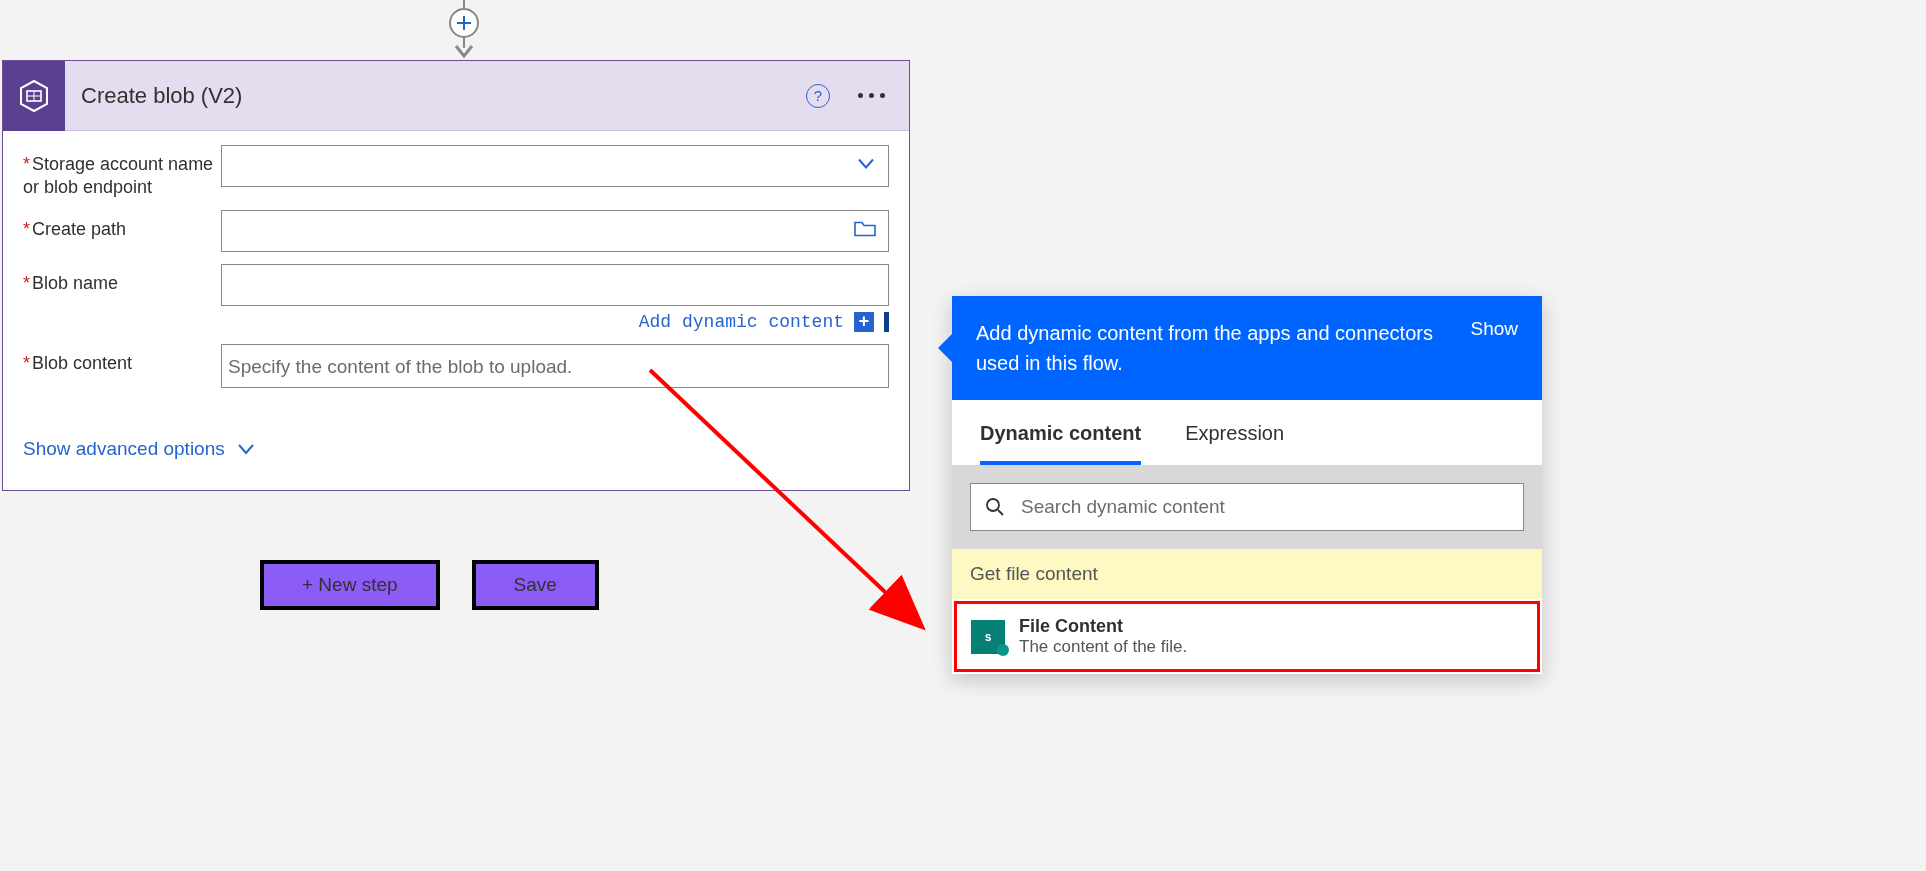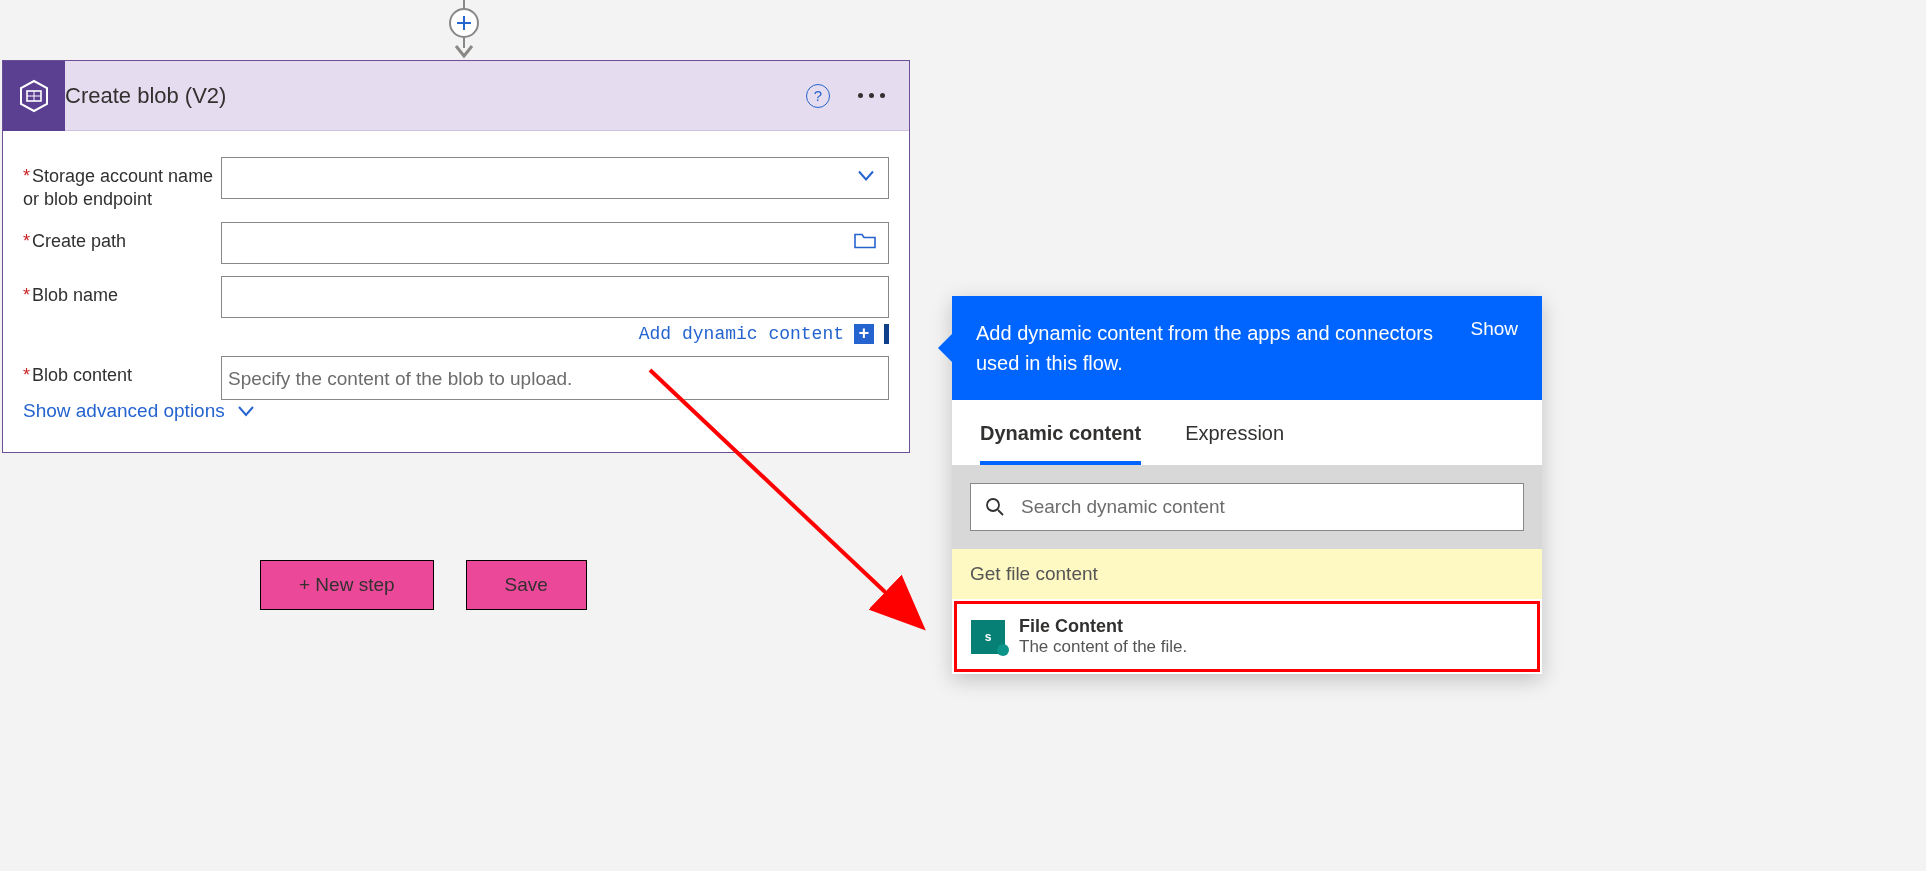--- a/index.html
+++ b/index.html
@@ -10,53 +10,53 @@
   .top-connector .line{position:absolute;left:50%;top:0;width:2px;height:48px;background:#8a8886;transform:translateX(-50%);}
   .top-connector .plus-btn{position:absolute;left:50%;top:8px;transform:translate(-50%,0);width:30px;height:30px;border:2px solid #8a8886;border-radius:50%;background:#fff;display:flex;align-items:center;justify-content:center;color:#2564cf;cursor:pointer;}
   .top-connector .plus-btn svg{width:16px;height:16px;}
   .top-connector .arrow-head{position:absolute;left:50%;top:44px;transform:translateX(-50%);}
 
   
   .card{position:absolute;left:2px;top:60px;width:908px;border:1px solid #6d4f98;background:#ffffff;}
   .card-header{display:flex;align-items:center;height:70px;background:#e6dcef;border-bottom:1px solid #d0c2e3;}
   .icon-tile{width:62px;height:70px;background:#5b3f91;display:flex;align-items:center;justify-content:center;}
   .icon-tile svg{width:34px;height:34px;}
-  .card-title{flex:1;font-size:22px;}
+  .card-title{flex:1;padding-left:16px;font-size:22px;}
   .hdr-right{display:flex;align-items:center;gap:28px;padding-right:24px;}
   .help-icon{width:24px;height:24px;border:1.5px solid #2564cf;border-radius:50%;display:flex;align-items:center;justify-content:center;color:#2564cf;font-size:15px;cursor:pointer;}
   .more-icon{display:flex;gap:6px;cursor:pointer;}
   .more-icon span{width:5px;height:5px;border-radius:50%;background:#323130;}
 
   .card-body{padding:14px 20px 30px 20px;}
   
   .row{display:flex;align-items:flex-start;margin-top:12px;}
-  .row:first-child{margin-top:12px;}
+  .row:first-child{margin-top:0;}
   .label{width:198px;padding-top:8px;font-size:18px;line-height:1.25;}
   .req{color:#c72323;margin-right:2px;}
   .field{flex:1;}
   .input{width:100%;height:42px;border:1px solid #8a8886;background:#fff;padding:0 12px;font-size:18px;display:flex;align-items:center;position:relative;}
   .input input{border:0;outline:0;width:100%;height:100%;font-size:18px;font-family:inherit;background:transparent;}
   .input .right-icon{position:absolute;right:12px;top:50%;transform:translateY(-50%);}
   .chev{width:20px;height:20px;color:#2564cf;}
   .folder-ico{width:22px;height:18px;color:#2564cf;}
 
   .dyn-link-row{display:flex;justify-content:flex-end;margin-top:6px;}
   .dyn-link{color:#2564cf;font-size:18px;display:flex;align-items:center;gap:10px;cursor:pointer;font-family:Liberation Mono, monospace;}
   .dyn-plus{width:20px;height:20px;background:#2564cf;display:flex;align-items:center;justify-content:center;color:#fff;font-weight:bold;}
   .dyn-bar{width:5px;height:20px;background:#0f3e8b;}
 
   .textarea{width:100%;height:44px;border:1px solid #8a8886;background:#fff;padding:10px 4px;}
   .textarea input{border:0;outline:0;width:100%;font-size:19px;font-family:inherit;background:transparent;color:#323130;}
   .textarea input::placeholder{color:#6c6c6c;}
 
-  .adv{color:#2564cf;font-size:19px;display:flex;align-items:center;gap:12px;cursor:pointer;}
+  .adv{margin-top:50px;color:#2564cf;font-size:19px;display:flex;align-items:center;gap:12px;cursor:pointer;}
 
   
   .bottom-buttons{position:absolute;top:560px;left:260px;display:flex;gap:32px;}
-  .btn{height:50px;padding:0 38px;border:1px solid #000000;background:#ec4899;font-size:19px;display:flex;align-items:center;justify-content:center;cursor:pointer;}
+  .btn{height:50px;padding:0 38px;border:4px solid #000000;background:#8b5cf6;font-size:19px;display:flex;align-items:center;justify-content:center;cursor:pointer;}
 
   
   .popup{position:absolute;left:952px;top:296px;width:590px;background:#fff;box-shadow:0 6px 20px rgba(0,0,0,.2);}
   .popup-caret{position:absolute;left:-14px;top:38px;width:0;height:0;border-top:14px solid transparent;border-bottom:14px solid transparent;border-right:14px solid #0065ff;}
   .popup-head{background:#0065ff;color:#fff;padding:22px 24px;display:flex;align-items:flex-start;}
   .popup-head .txt{flex:1;font-size:20px;line-height:1.5;}
   .popup-head .hide{font-size:19px;cursor:pointer;margin-left:20px;}
   .popup-tabs{display:flex;gap:44px;padding:22px 24px 0 28px;border-bottom:0;}
   .popup-tab{font-size:20px;padding-bottom:16px;cursor:pointer;color:#323130;}
   .popup-tab.active{font-weight:600;border-bottom:4px solid #0065ff;}

